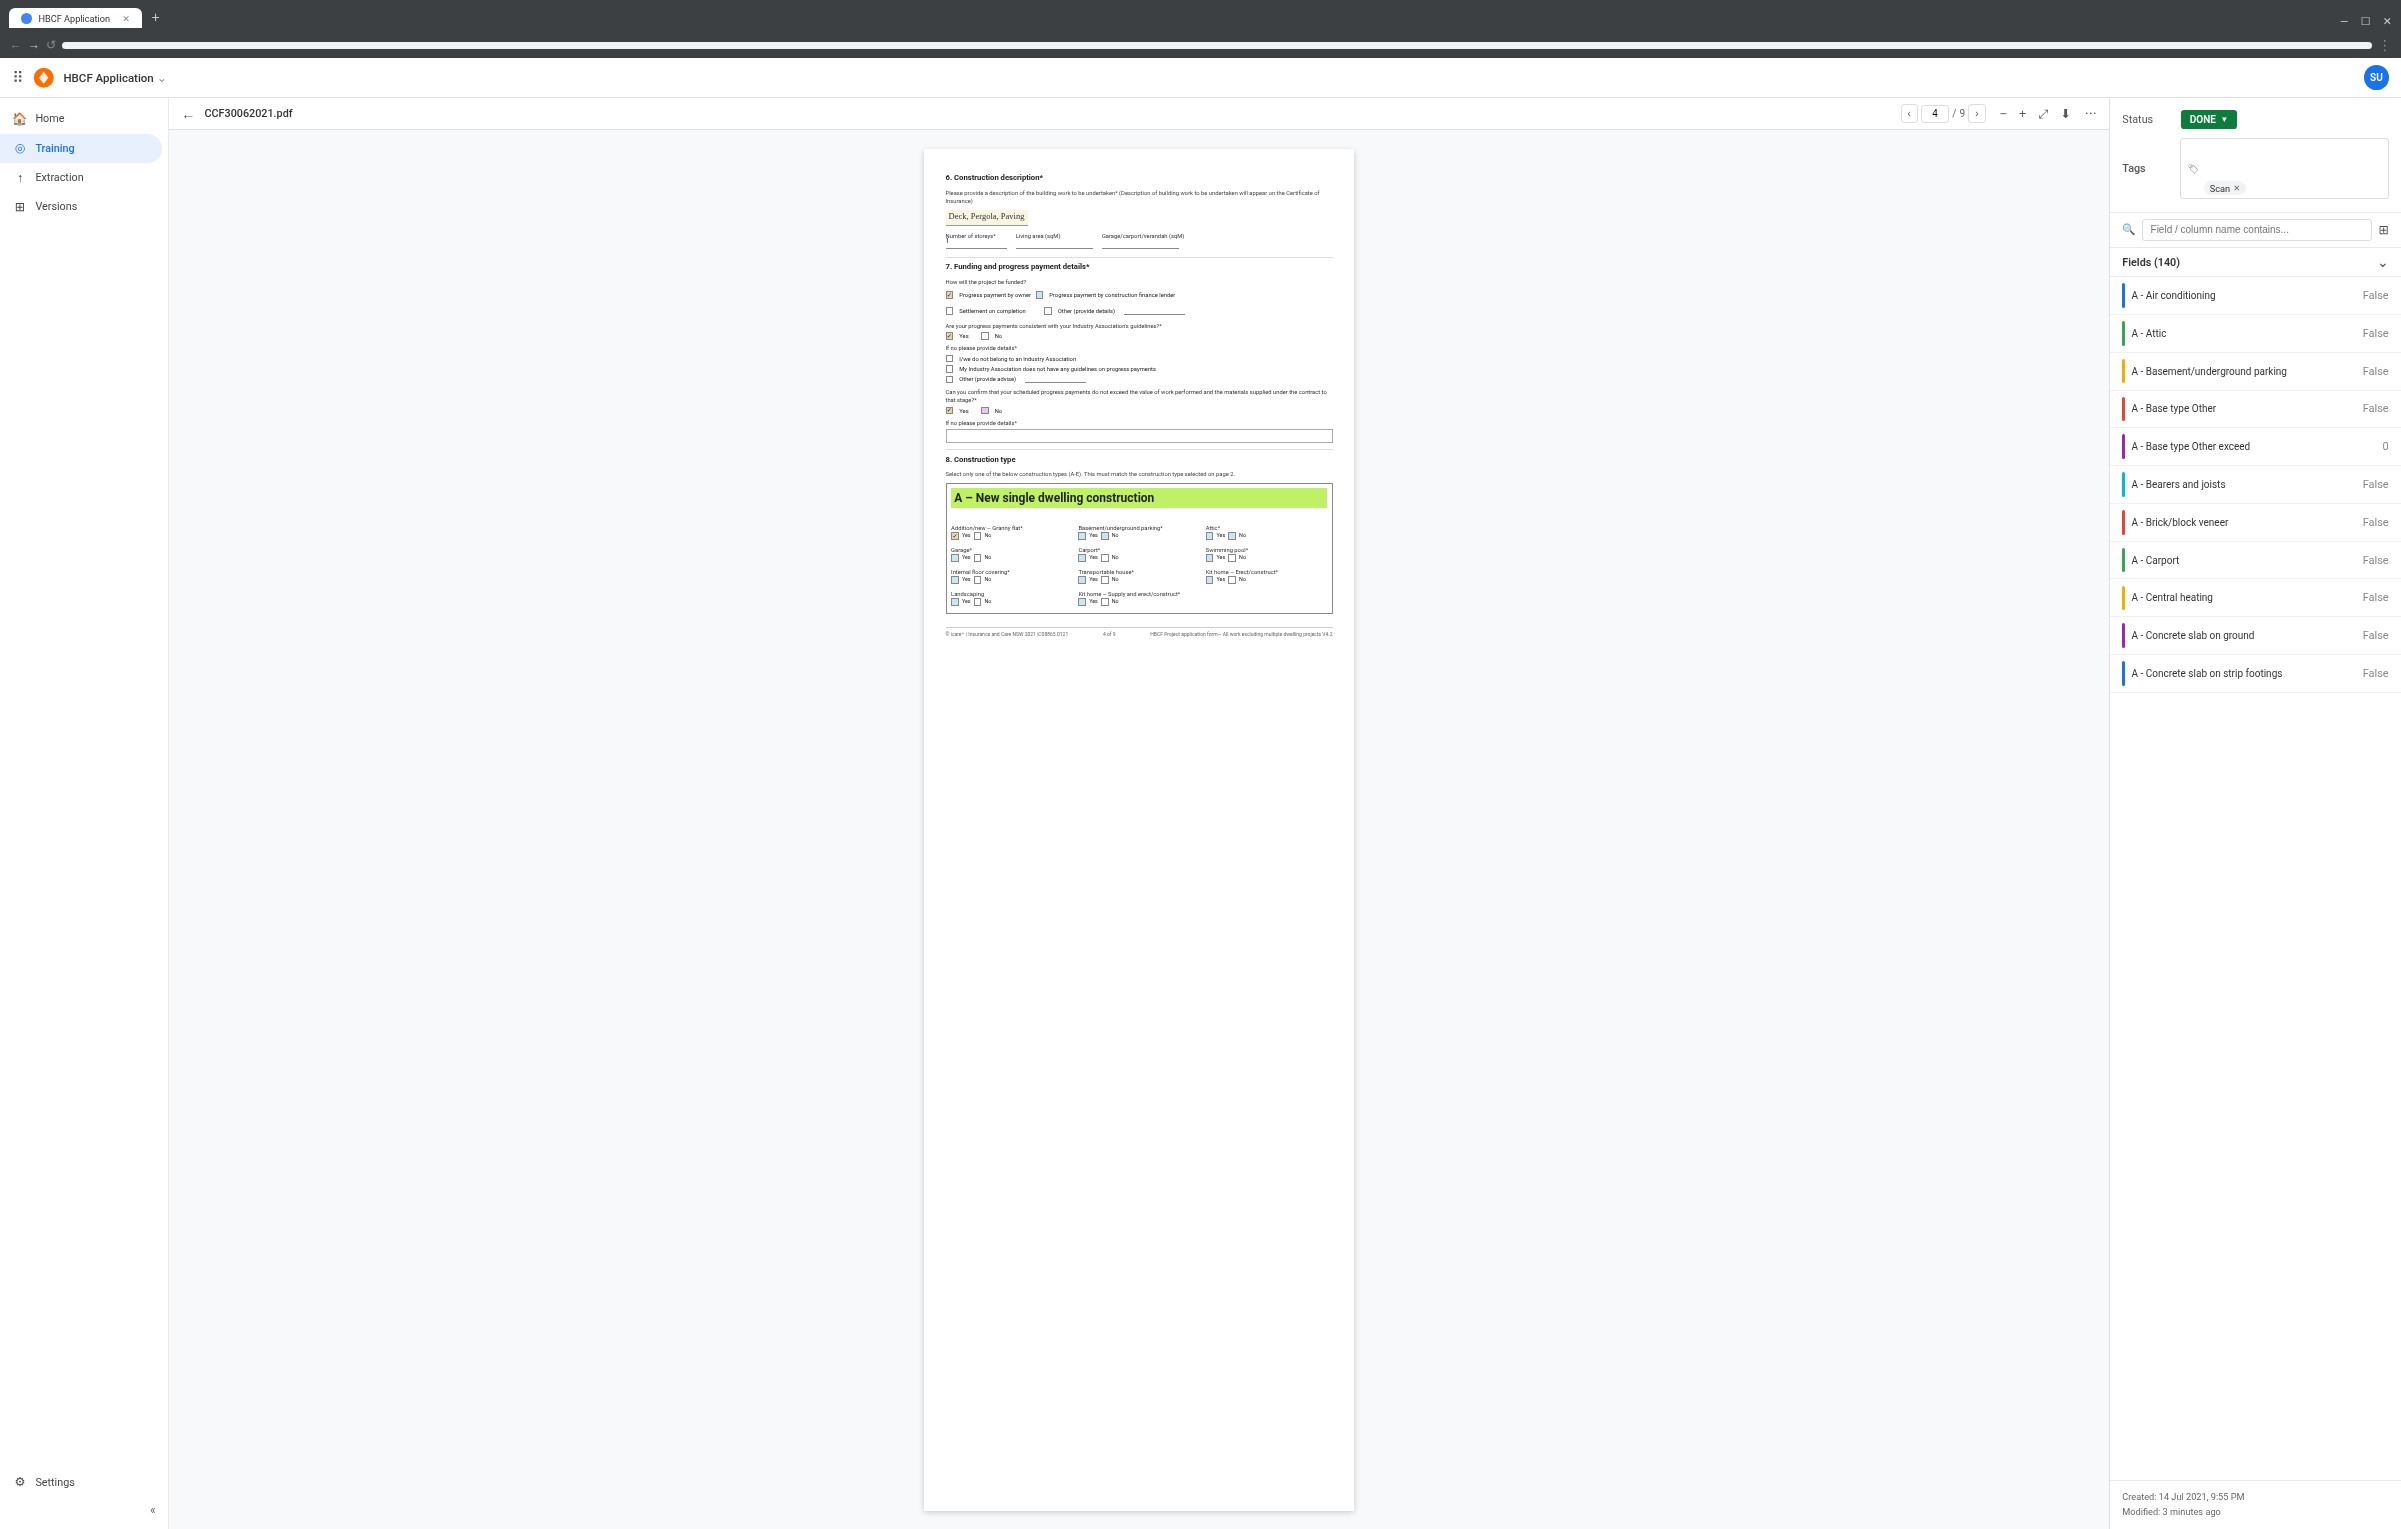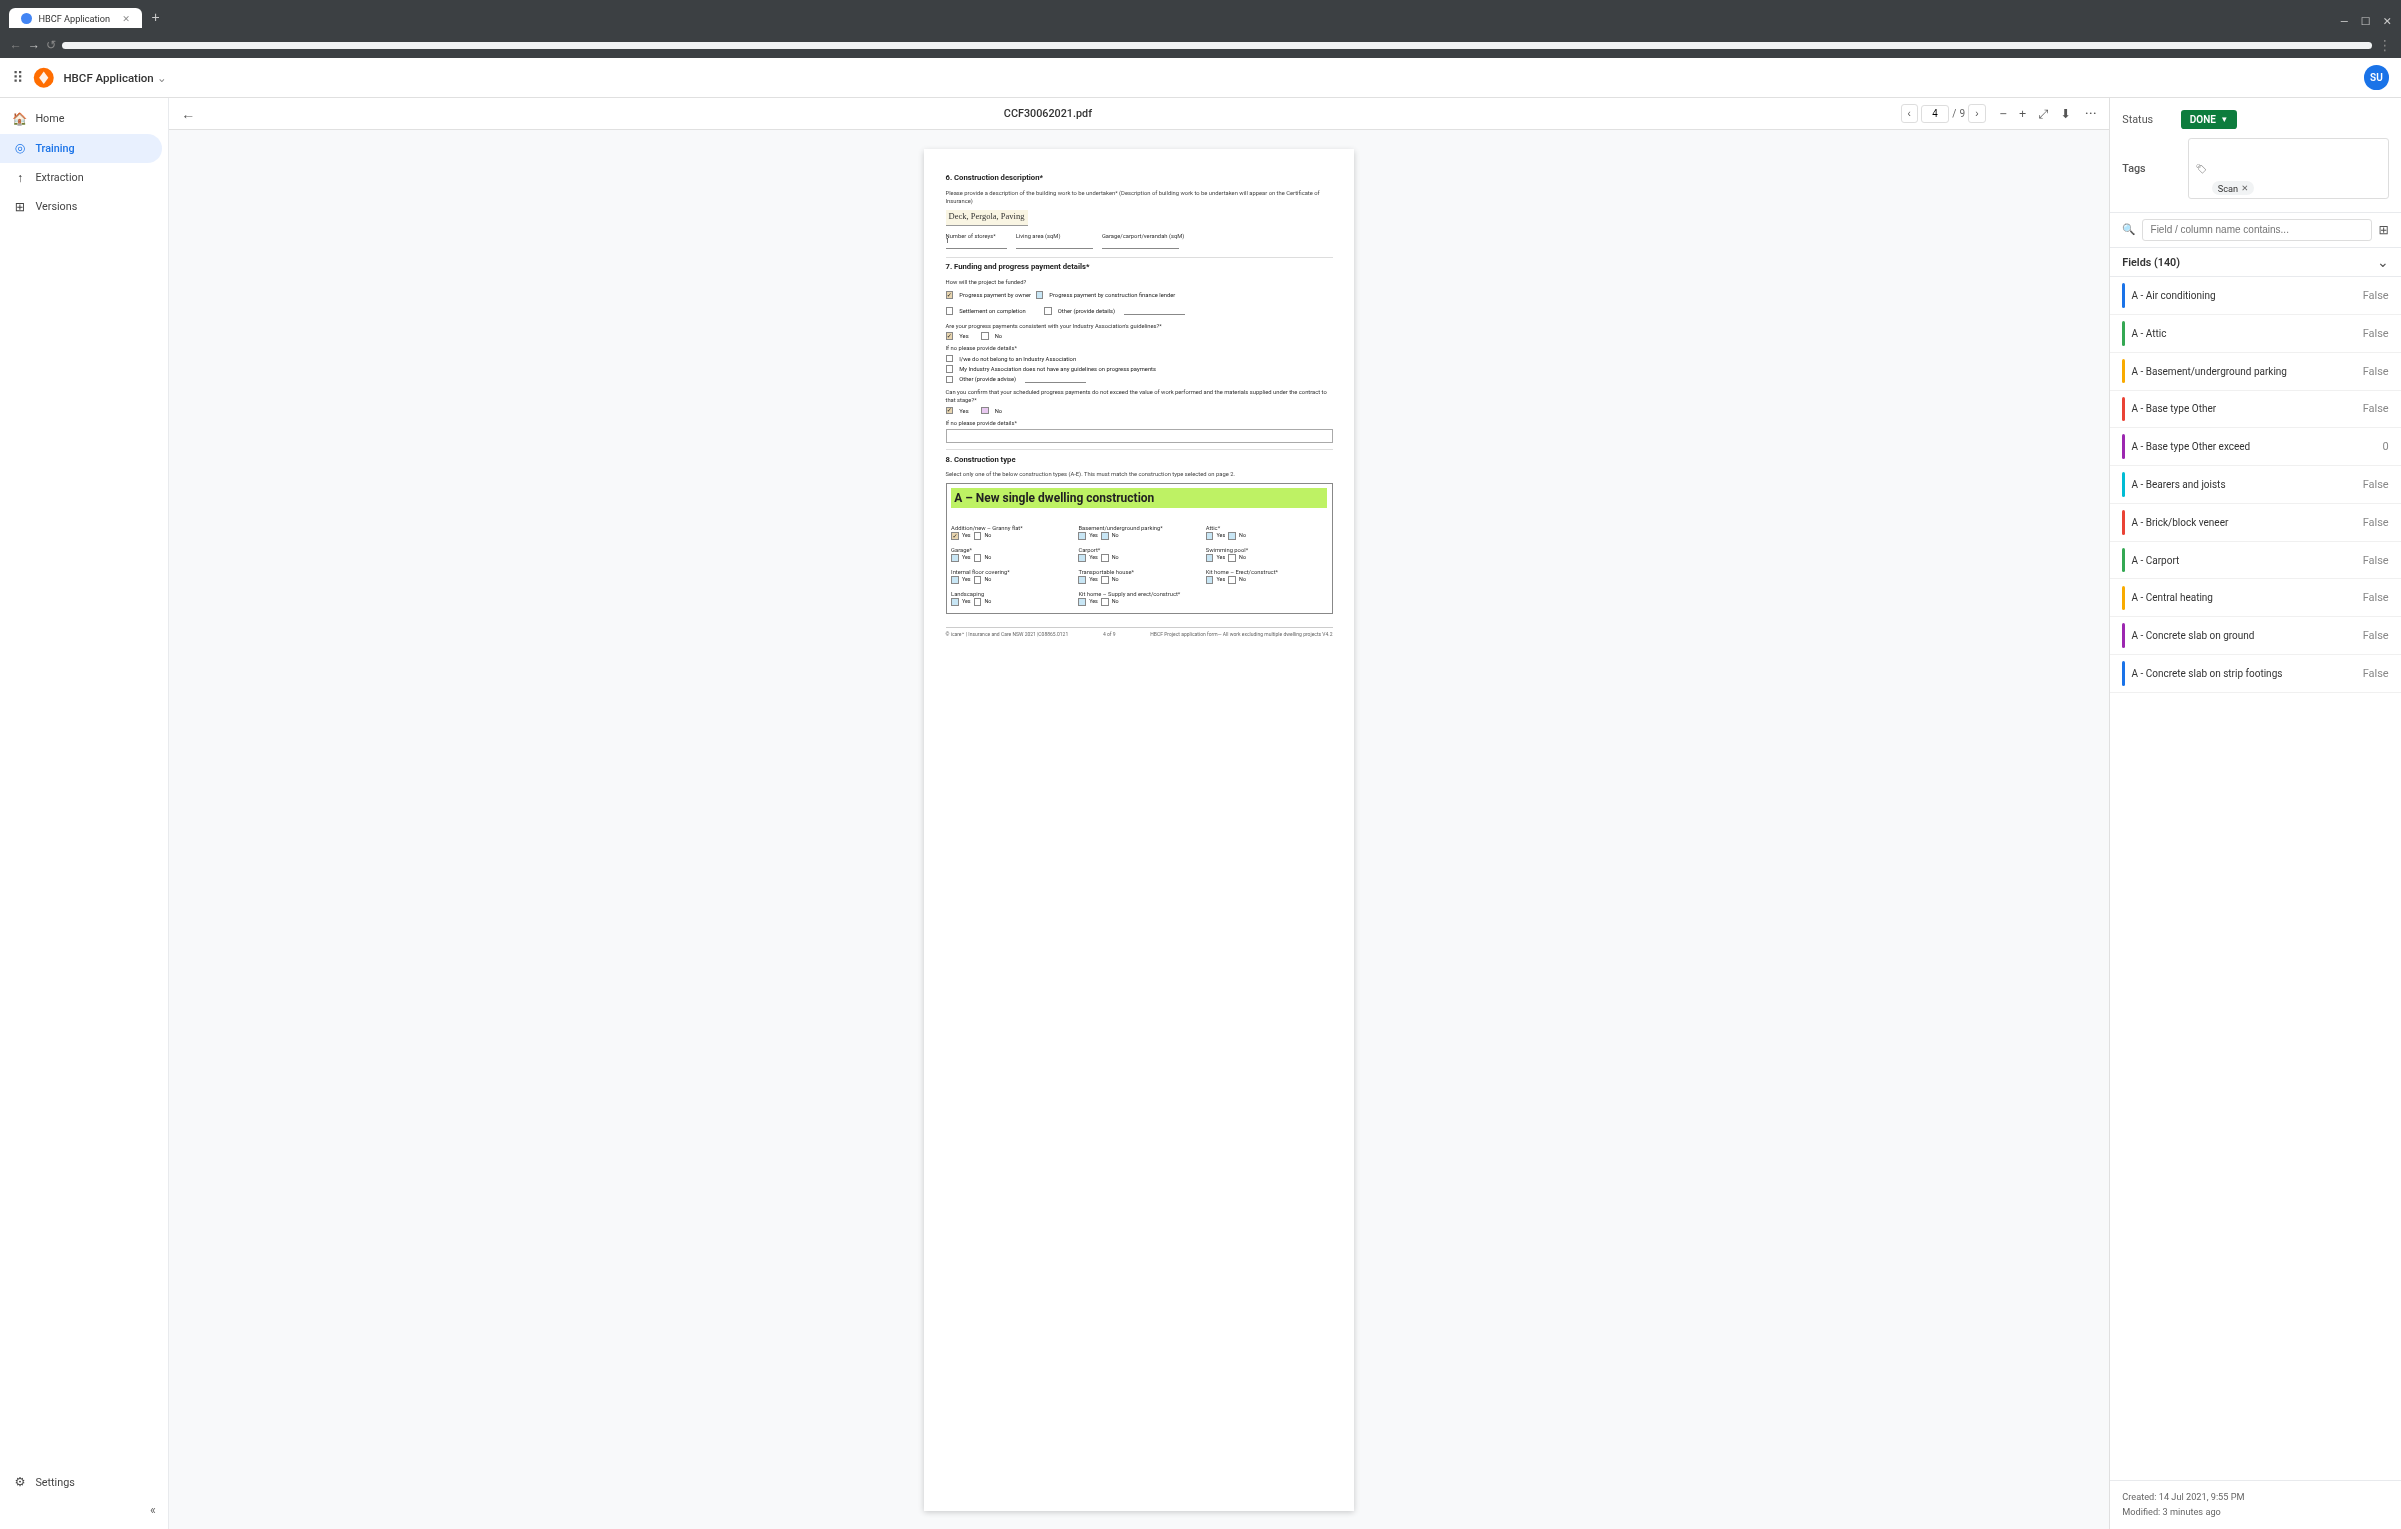--- a/index.html
+++ b/index.html
@@ -30,21 +30,21 @@
     .sidebar-item { display: flex; align-items: center; gap: 7.7px; padding: 7.7px 12.3px; cursor: pointer; font-size: 10.8px; color: #444; border-radius: 0 18.4px 18.4px 0; margin-right: 6.1px; }
     .sidebar-item.active { background: #e8f0fe; color: #1a73e8; font-weight: 500; }
     .sidebar-item-icon { font-size: 12.3px; width: 15.4px; text-align: center; }
     .sidebar-bottom { margin-top: auto; }
     .sidebar-collapse { display: flex; align-items: center; justify-content: flex-end; padding: 6.1px 12.3px; cursor: pointer; color: #666; }
 
     
     .pdf-area { flex: 1; display: flex; flex-direction: column; background: #f8f9fa; overflow: hidden; }
     .pdf-toolbar { background: #fff; border-bottom: 0.8px solid #e0e0e0; padding: 6.1px 12.3px; display: flex; align-items: center; gap: 9.2px; }
     .pdf-back { color: #555; cursor: pointer; font-size: 14px; }
-    .pdf-filename { font-size: 10.8px; color: #333; font-weight: 500; flex: 1; text-align: center; }
+    .pdf-filename { font-size: 10.8px; color: #333; font-weight: 500; flex: 1; }
     .pdf-nav { display: flex; align-items: center; gap: 3.1px; }
     .pdf-nav button { background: none; border: 0.8px solid #ddd; border-radius: 3.1px; padding: 3.1px 6.1px; cursor: pointer; color: #555; font-size: 10px; }
     .pdf-page-input { width: 28px; text-align: center; border: 0.8px solid #ddd; border-radius: 3.1px; padding: 2.3px; font-size: 10px; }
     .pdf-page-total { font-size: 10px; color: #666; }
     .pdf-zoom { display: flex; align-items: center; gap: 3.1px; }
     .pdf-zoom button { background: none; border: none; cursor: pointer; color: #555; font-size: 12.3px; padding: 1.5px 4.6px; }
     .pdf-more { color: #555; cursor: pointer; font-size: 15.4px; margin-left: auto; }
     .pdf-content { flex: 1; overflow-y: auto; display: flex; justify-content: center; padding: 18.4px; }
     .pdf-page { background: #fff; width: 430px; min-height: 553px; box-shadow: 0 1.5px 6.1px rgba(0,0,0,0.2); padding: 24.6px 21.5px 21.5px; font-size: 6.5px; line-height: 1.4; color: #222; }
 
@@ -66,21 +66,21 @@
     .pdf-construction-box { border: 0.8px solid #888; padding: 4.6px; margin-top: 4.6px; }
     .pdf-construction-title { font-size: 12px; font-weight: bold; margin-bottom: 16px; background: #bef264; padding: 1.5px 3.1px; }
 
     
     .right-panel { width: 292px; background: #fff; border-left: 0.8px solid #e0e0e0; display: flex; flex-direction: column; overflow: hidden; }
     .right-panel-header { padding: 12.3px; border-bottom: 0.8px solid #e8eaed; }
     .status-row { display: flex; align-items: center; gap: 12.3px; margin-bottom: 9.2px; }
     .status-label { font-size: 10.8px; color: #555; font-weight: 400; width: 46px; }
     .status-badge { background: #0d7c3d; color: #fff; padding: 3.8px 9.2px; border-radius: 3.1px; font-size: 10px; font-weight: 600; display: flex; align-items: center; gap: 4.6px; cursor: pointer; }
     .status-badge-arrow { font-size: 7.7px; }
-    .tags-row { display: flex; align-items: center; gap: 20px; }
+    .tags-row { display: flex; align-items: center; gap: 12px; }
     .tags-label { font-size: 10.8px; color: #555; font-weight: 500; width: 46px; }
     .tags-input { flex: 1; border: 0.8px solid #ddd; border-radius: 3.1px; padding: 3.1px 6.1px; display: flex; align-items: center; gap: 4.6px; }
     .tag-pill { background: #f1f3f4; border-radius: 9.2px; padding: 1.5px 6.1px; font-size: 9.2px; color: #333; display: flex; align-items: center; gap: 3.1px; margin-top: 39px; }
     .tag-remove { cursor: pointer; color: #666; font-size: 8.5px; }
     .search-bar { padding: 6.1px 12.3px; border-bottom: 0.8px solid #e8eaed; display: flex; align-items: center; gap: 6.1px; }
     .search-input { flex: 1; border: 0.8px solid #ddd; border-radius: 3.1px; padding: 4.6px 7.7px; font-size: 10px; color: #444; }
     .search-icon { color: #888; font-size: 10.8px; }
     .filter-icon { color: #555; font-size: 12.3px; cursor: pointer; }
     .fields-header { display: flex; align-items: center; justify-content: space-between; padding: 6.1px 12.3px; border-bottom: 0.8px solid #e8eaed; }
     .fields-title { font-size: 10.8px; font-weight: 600; color: #333; }

